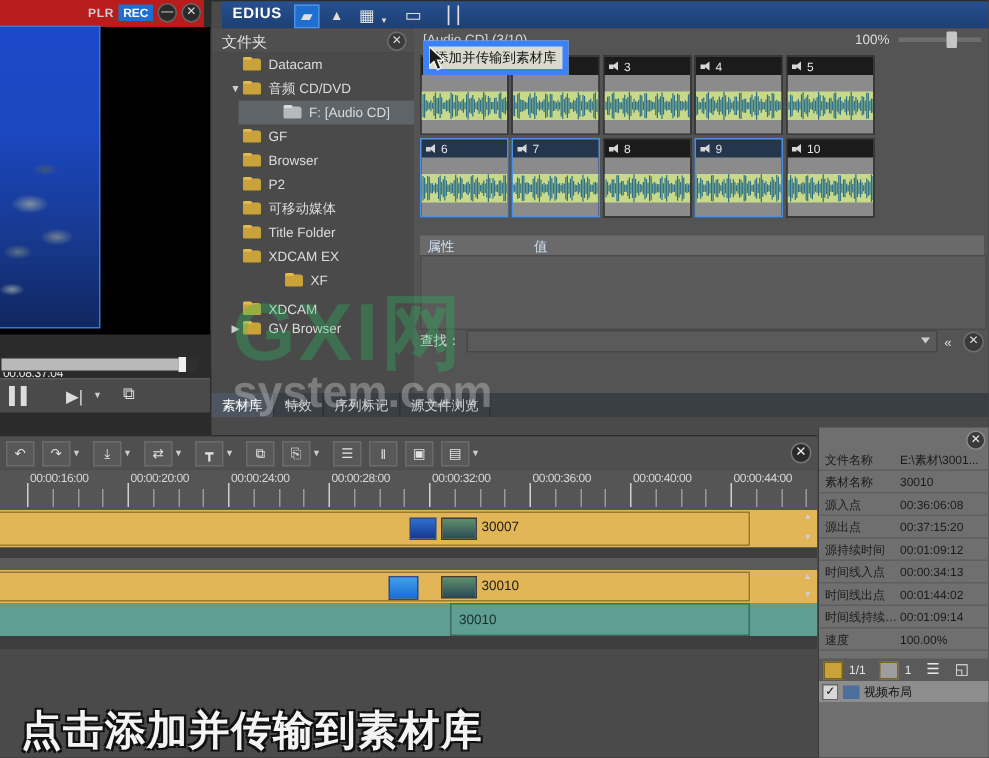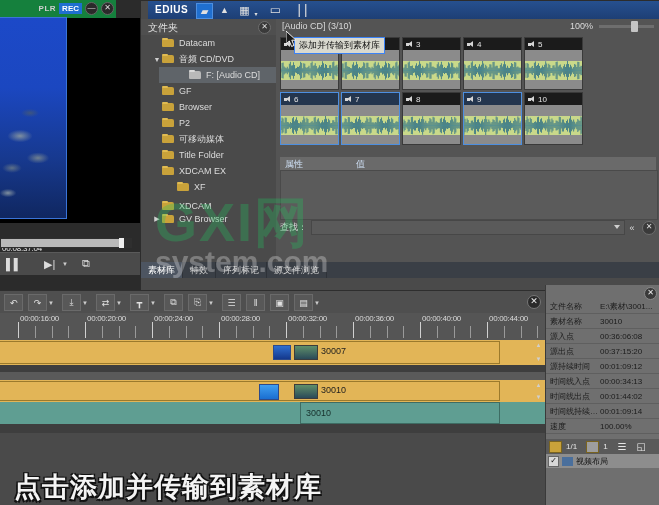--- a/index.html
+++ b/index.html
@@ -4,21 +4,21 @@
 <style>
   html,body{margin:0;padding:0;background:#3b3b3b;}
   body{width:659px;height:505px;overflow:hidden;
        font-family:"Liberation Sans","DejaVu Sans",sans-serif;font-size:10px;color:#d8d8d8;}
   #root{position:relative;width:659px;height:505px;background:#4a4a4a;}
   .abs{position:absolute;}
   .nosel{user-select:none;}
 
   
   #player{left:0;top:0;width:140px;height:290px;background:#2b2b2b;}
-  #player-titlebar{left:0;top:0;width:116px;height:18px;background:#15803d;}
+  #player-titlebar{left:0;top:0;width:136px;height:18px;background:#b91c1c;}
   #plr-group{right:2px;top:2px;display:flex;align-items:center;gap:3px;}
   .plr-txt{font-size:8px;font-weight:bold;color:#cfcfcf;letter-spacing:.5px;}
   .rec-badge{background:#1f6fd0;color:#fff;font-size:8px;font-weight:bold;padding:1px 3px;}
   .rnd-btn{width:11px;height:11px;border-radius:50%;background:#2a2a2a;border:1px solid #666;
            color:#ddd;font-size:8px;line-height:9px;text-align:center;}
   #video-area{left:0;top:18px;width:140px;height:205px;background:#000;}
   #video-frame{left:0;top:0;width:66px;height:200px;
     background:
       radial-gradient(ellipse 18px 9px at 20px 118px, #7e8fa0 0%, rgba(126,143,160,0) 70%),
       radial-gradient(ellipse 16px 8px at 38px 140px, #6e7f90 0%, rgba(110,127,144,0) 70%),
@@ -81,22 +81,22 @@
   #prop-body{left:4px;top:151px;width:376px;height:48px;background:#5b5b5b;border:1px solid #4a4a4a;}
   #find-row{left:4px;top:201px;width:376px;height:15px;display:flex;align-items:center;}
   #find-label{font-size:9px;color:#e0e0e0;padding-right:4px;}
   #find-input{flex:1;height:13px;background:#5a5a5a;border:1px solid #474747;position:relative;}
   #find-caret{position:absolute;right:4px;top:4px;border-left:3px solid transparent;border-right:3px solid transparent;border-top:4px solid #cfcfcf;}
   .ricon{width:14px;text-align:center;color:#ddd;font-size:9px;}
   #find-x{width:12px;height:12px;border-radius:50%;background:#3a3a3a;border:1px solid #6e6e6e;color:#ddd;
           font-size:8px;line-height:10px;text-align:center;margin-left:3px;}
 
   
-  #tooltip{left:282px;top:37px;background:#d9d9cf;border:1px solid #3b82f6;color:#111;
-           font-size:9px;padding:1px 4px;white-space:nowrap;margin-left:12px;}
+  #tooltip{left:282px;top:27px;background:#d9d9cf;border:4px solid #3b82f6;color:#111;
+           font-size:9px;padding:1px 4px;white-space:nowrap;}
   #cursor{left:286px;top:31px;width:0;height:0;}
   #cursor svg{display:block;}
 
   
   #tl{left:0;top:290px;width:545px;height:180px;background:#4a4a4a;border-top:1px solid #2e2e2e;}
   #tl-toolbar{left:0;top:0;width:545px;height:22px;background:#4f4f4f;border-bottom:1px solid #3a3a3a;}
   #tl-close{right:4px;top:4px;width:12px;height:12px;border-radius:50%;background:#2a2a2a;
             border:1px solid #777;color:#eee;font-size:9px;line-height:11px;text-align:center;}
   .tbi{width:17px;height:15px;border:1px solid #6a6a6a;background:#585858;display:flex;align-items:center;
        justify-content:center;color:#e2e2e2;font-size:9px;}
@@ -229,21 +229,21 @@
         <div class="tnode" style="padding-left: 11px;">
           <span class="twist"></span>
           <span class="tfolder"></span>
           <span>Title Folder</span>
         </div>
         <div class="tnode" style="padding-left: 11px;">
           <span class="twist"></span>
           <span class="tfolder"></span>
           <span>XDCAM EX</span>
         </div>
-        <div class="tnode" style="padding-left: 26px;">
+        <div class="tnode" style="padding-left: 11px; margin-left: 28px;">
           <span class="twist"></span>
           <span class="tfolder"></span>
           <span>XF</span>
         </div>
         <div class="tnode" style="padding-left: 11px; align-items: flex-end;">
           <span class="twist"></span>
           <span class="tfolder"></span>
           <span>XDCAM</span>
         </div>
         <div class="tnode" style="padding-left: 11px;">

